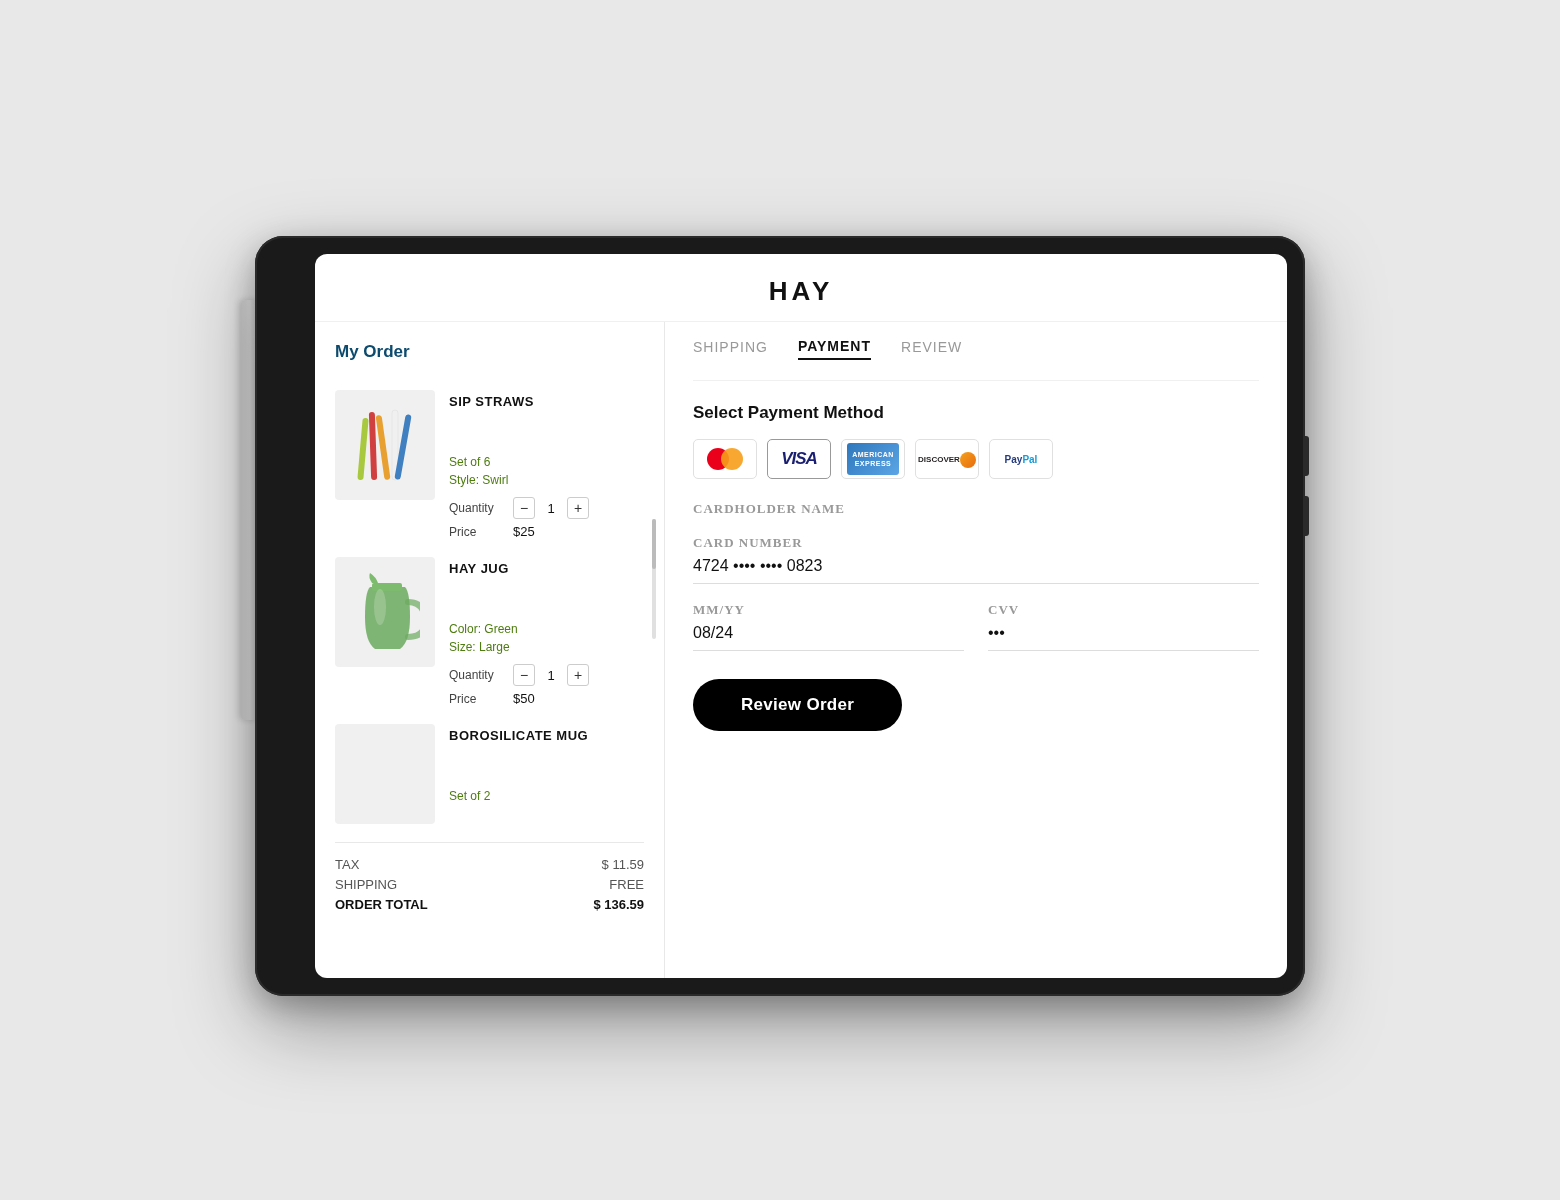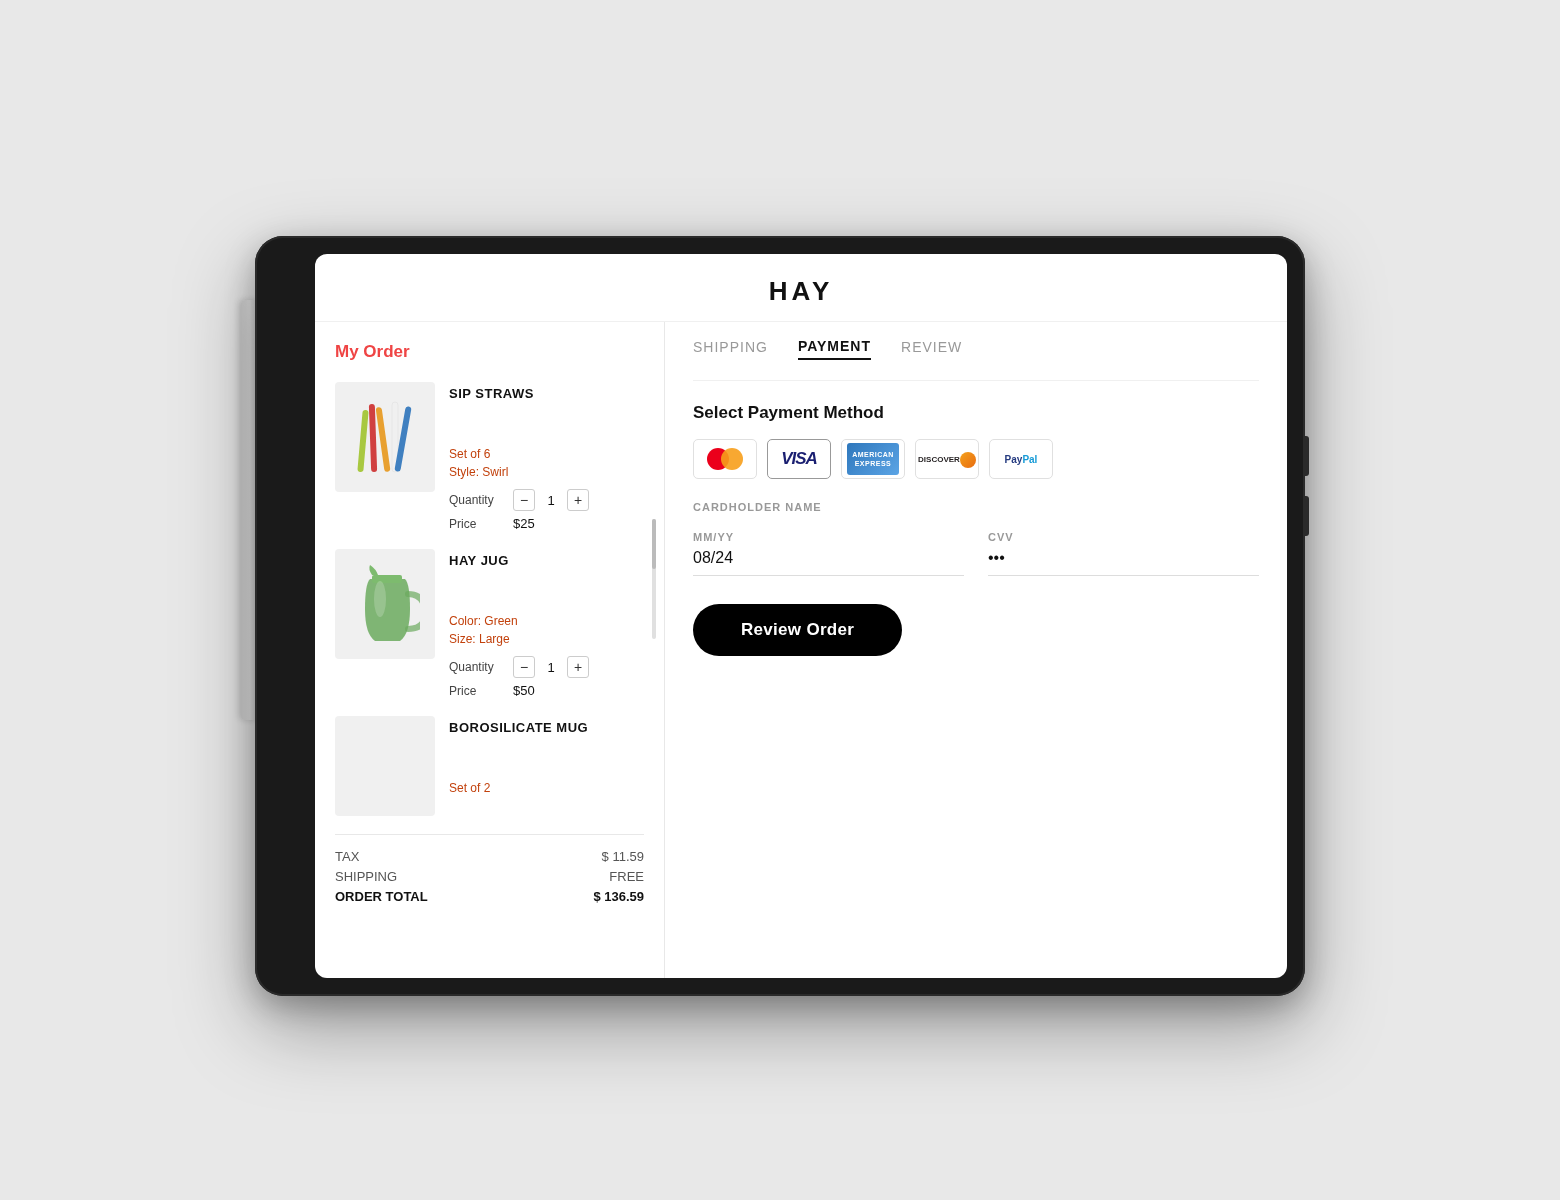--- a/index.html
+++ b/index.html
@@ -103,22 +103,22 @@
       width: 350px;
       border-right: 1px solid #e8e8e8;
       padding: 20px;
       overflow-y: auto;
       position: relative;
     }
 
     .order-panel-title {
       font-size: 17px;
       font-weight: 600;
-      color: #ef4444;
-      margin-bottom: 20px;
+      color: #0c4a6e;
+      margin-bottom: 28px;
     }
 
     
     .order-item {
       display: flex;
       gap: 14px;
       margin-bottom: 18px;
     }
 
     .item-image {
@@ -152,21 +152,21 @@
     .item-name {
       font-size: 13px;
       font-weight: 700;
       color: #111;
       letter-spacing: 0.5px;
       margin-bottom: 3px;
     }
 
     .item-meta {
       font-size: 12px;
-      color: #c2410c;
+      color: #4d7c0f;
       line-height: 1.5;
       margin-bottom: 8px;
       margin-top: 44px;
     }
 
     .item-quantity-row {
       display: flex;
       align-items: center;
       gap: 8px;
       margin-bottom: 5px;
@@ -387,26 +387,27 @@
     }
     .pp-pay { color: #253B80; }
     .pp-pal { color: #179BD7; }
 
     
     .form-group {
       margin-bottom: 18px;
     }
 
     .field-label {
-      font-size: 11px;
+      font-size: 13px;
       font-weight: 600;
       color: #999;
       letter-spacing: 1px;
       text-transform: uppercase;
       margin-bottom: 6px;
+      font-family: Liberation Serif, serif;
     }
 
     .field-value {
       font-size: 16px;
       color: #111;
       padding-bottom: 8px;
       border-bottom: 1px solid #ddd;
       width: 100%;
     }
 
@@ -610,20 +611,24 @@
             </div>
 
           </div>
 
           
           <div class="form-group">
             <div class="field-label">CARDHOLDER NAME</div>
           </div>
 
           
+          <div class="form-group">
+            <div class="field-label">CARD NUMBER</div>
+            <div class="field-value">4724 •••• •••• 0823</div>
+          </div>
 
           
           <div class="form-row">
             <div class="form-col">
               <div class="field-label">MM/YY</div>
               <div class="field-value">08/24</div>
             </div>
             <div class="form-col">
               <div class="field-label">CVV</div>
               <div class="field-value">•••</div>

